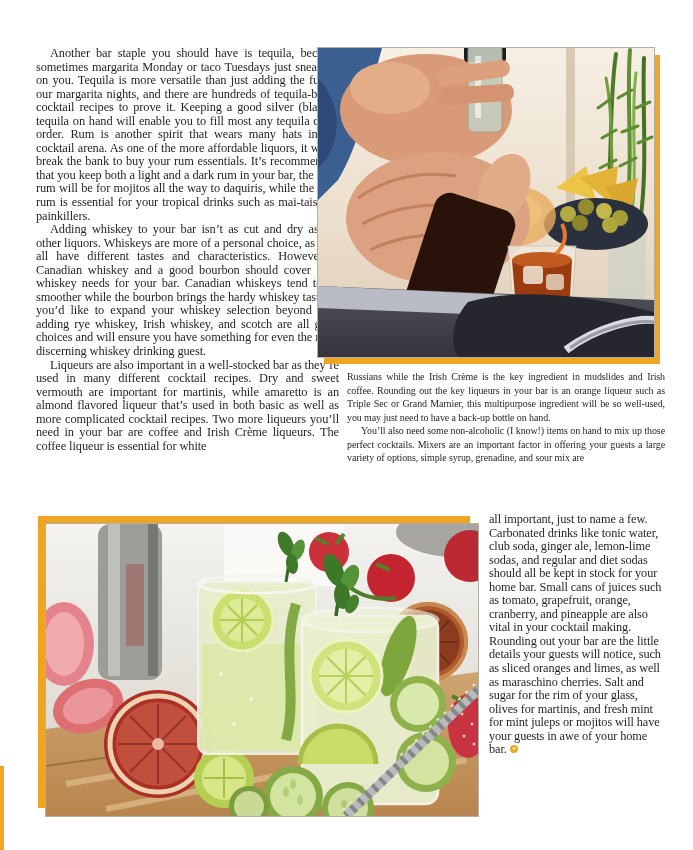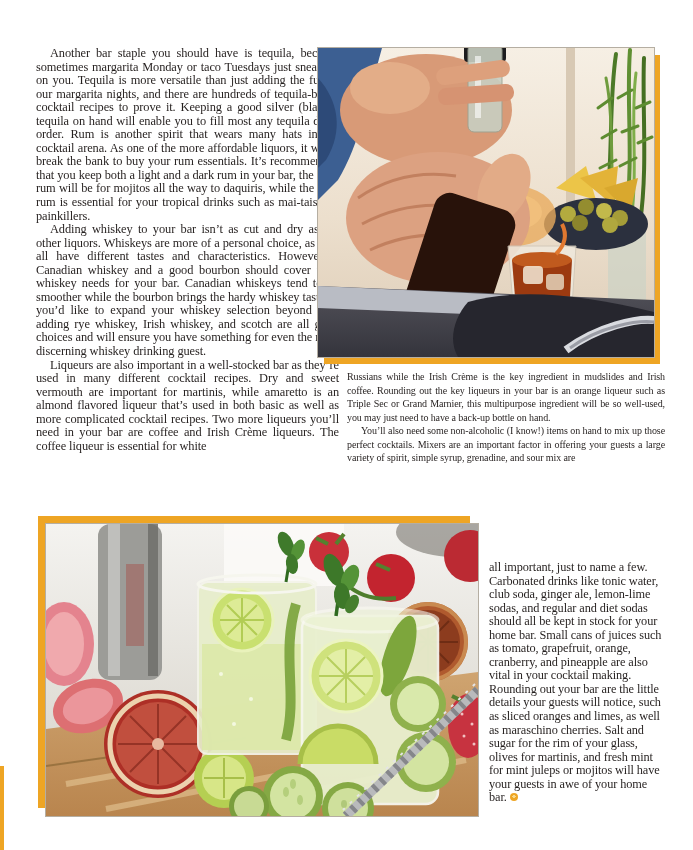--- a/index.html
+++ b/index.html
@@ -12,21 +12,21 @@
     overflow:hidden;
   }
   .textcol{position:absolute;z-index:1;}
   .textcol p{
     margin:0;
     text-align:justify;
     letter-spacing:-0.1px;
   }
   .col-left{left:36px;top:47px;width:303px;font-size:12.4px;line-height:13.55px;}
   .col-right{left:347px;top:370px;width:318px;font-size:10px;line-height:13.55px;}
-  .col-narrow{left:489px;top:513px;width:174px;font-size:12.3px;line-height:13.55px;margin-top:48px;}
+  .col-narrow{left:489px;top:513px;width:174px;font-size:12.3px;line-height:13.55px;}
   .col-narrow p{text-align:left;}
   .indent{text-indent:14px;}
   .no-indent{text-indent:0;}
   .photo-frame{position:absolute;z-index:2;}
   .gold-offset{position:absolute;width:100%;height:100%;background:#eea524;}
   .gold-br{left:7px;top:8px;}
   .gold-tl{left:-7px;top:-7px;}
   .photo-frame svg{
     position:absolute;left:0;top:0;display:block;
     border:1px solid #b5aea2;background:#efe8da;
@@ -123,21 +123,21 @@
       <path d="M0 238 L336 252 L336 309 L0 309 Z" fill="url(#p1wood)"></path>
       <path d="M0 238 L212 248 L198 268 L0 260 Z" fill="#b9bcc4"></path>
       <path d="M150 254 C200 240 262 246 336 264 L336 309 L140 309 C130 292 136 270 150 254 Z" fill="#26262e"></path>
       <path d="M248 302 C280 278 320 270 336 272" stroke="#d9dbe0" stroke-width="8" fill="none"></path>
       <path d="M252 300 C282 278 320 272 336 274" stroke="#9b9da6" stroke-width="3" fill="none"></path>
     </svg>
   </div>
 
   <div class="textcol col-right">
     <p class="no-indent">Russians while the Irish Crème is the key ingredient in mudslides and Irish coffee. Rounding out the key liqueurs in your bar is an orange liqueur such as Triple Sec or Grand Marnier, this multipurpose ingredient will be so well-used, you may just need to have a back-up bottle on hand.</p>
-    <p class="indent">You’ll also need some non-alcoholic (I know!) items on hand to mix up those perfect cocktails. Mixers are an important factor in offering your guests a large variety of spirit, simple syrup, grenadine, and sour mix are</p>
+    <p class="indent">You’ll also need some non-alcoholic (I know!) items on hand to mix up those perfect cocktails. Mixers are an important factor in offering your guests a large variety of options, simple syrup, grenadine, and sour mix are</p>
   </div>
 
   <div class="photo-frame photo2">
     <div class="gold-offset gold-tl"></div>
     <svg width="432" height="292" viewBox="0 0 432 292">
       <defs>
         <linearGradient id="p2bg" x1="0" y1="0" x2="0" y2="1">
           <stop offset="0" stop-color="#f4f3f0"></stop>
             <stop offset="1" stop-color="#dedbd3"></stop>
         </linearGradient>

